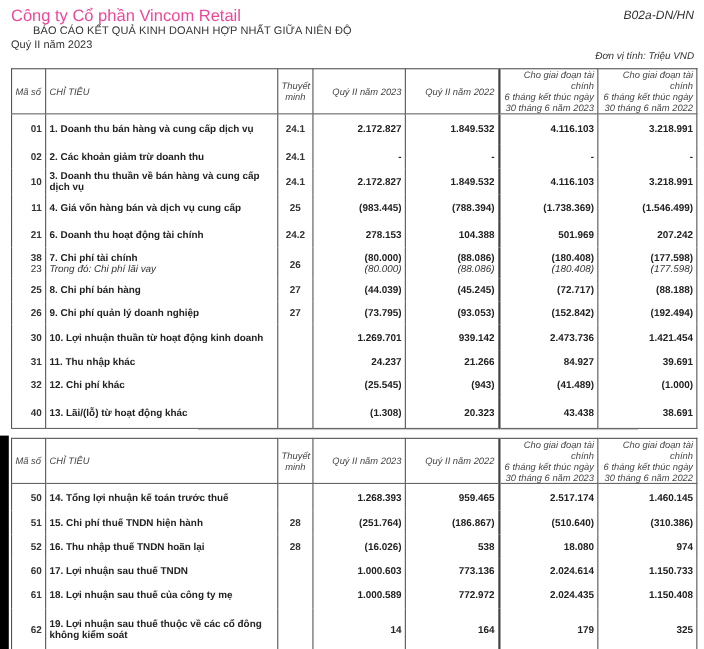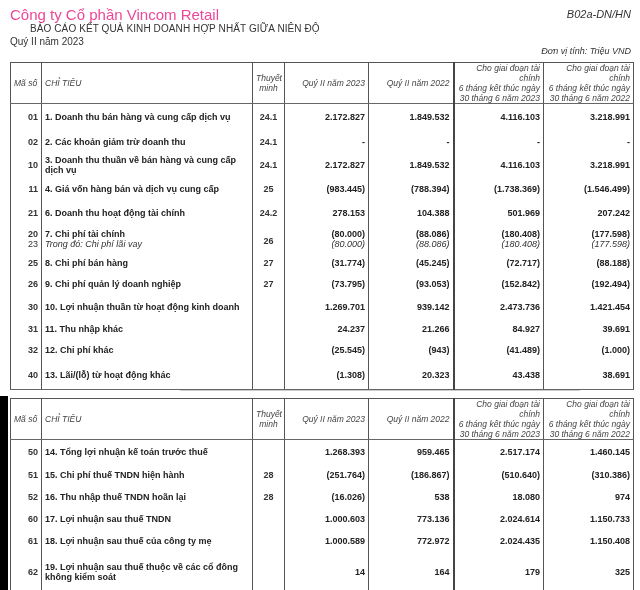--- a/index.html
+++ b/index.html
@@ -123,33 +123,33 @@
       <tr style="height: 24px;">
         <td class="code"><span>21</span></td>
         <td class="item"><span>6. Doanh thu hoạt động tài chính</span></td>
         <td class="note"><span>24.2</span></td>
         <td class="num"><span>278.153</span></td>
         <td class="num"><span>104.388</span></td>
         <td class="num double-line"><span>501.969</span></td>
         <td class="num"><span>207.242</span></td>
       </tr>
       <tr style="height: 28px;">
-        <td class="code"><span>20</span><span class="sub">23</span></td>
+        <td class="code"><span>38</span><span class="sub">23</span></td>
         <td class="item"><span>7. Chi phí tài chính</span><span class="sub">Trong đó: Chi phí lãi vay</span></td>
         <td class="note" style="padding-top: 4px;"><span>26</span></td>
         <td class="num"><span>(80.000)</span><span class="sub">(80.000)</span></td>
         <td class="num"><span>(88.086)</span><span class="sub">(88.086)</span></td>
         <td class="num double-line"><span>(180.408)</span><span class="sub">(180.408)</span></td>
         <td class="num"><span>(177.598)</span><span class="sub">(177.598)</span></td>
       </tr>
       <tr style="height: 21px;">
         <td class="code"><span>25</span></td>
         <td class="item"><span>8. Chi phí bán hàng</span></td>
         <td class="note"><span>27</span></td>
-        <td class="num"><span>(31.774)</span></td>
+        <td class="num"><span>(44.039)</span></td>
         <td class="num"><span>(45.245)</span></td>
         <td class="num double-line"><span>(72.717)</span></td>
         <td class="num"><span>(88.188)</span></td>
       </tr>
       <tr style="height: 21px;">
         <td class="code"><span>26</span></td>
         <td class="item"><span>9. Chi phí quản lý doanh nghiệp</span></td>
         <td class="note"><span>27</span></td>
         <td class="num"><span>(73.795)</span></td>
         <td class="num"><span>(93.053)</span></td>

